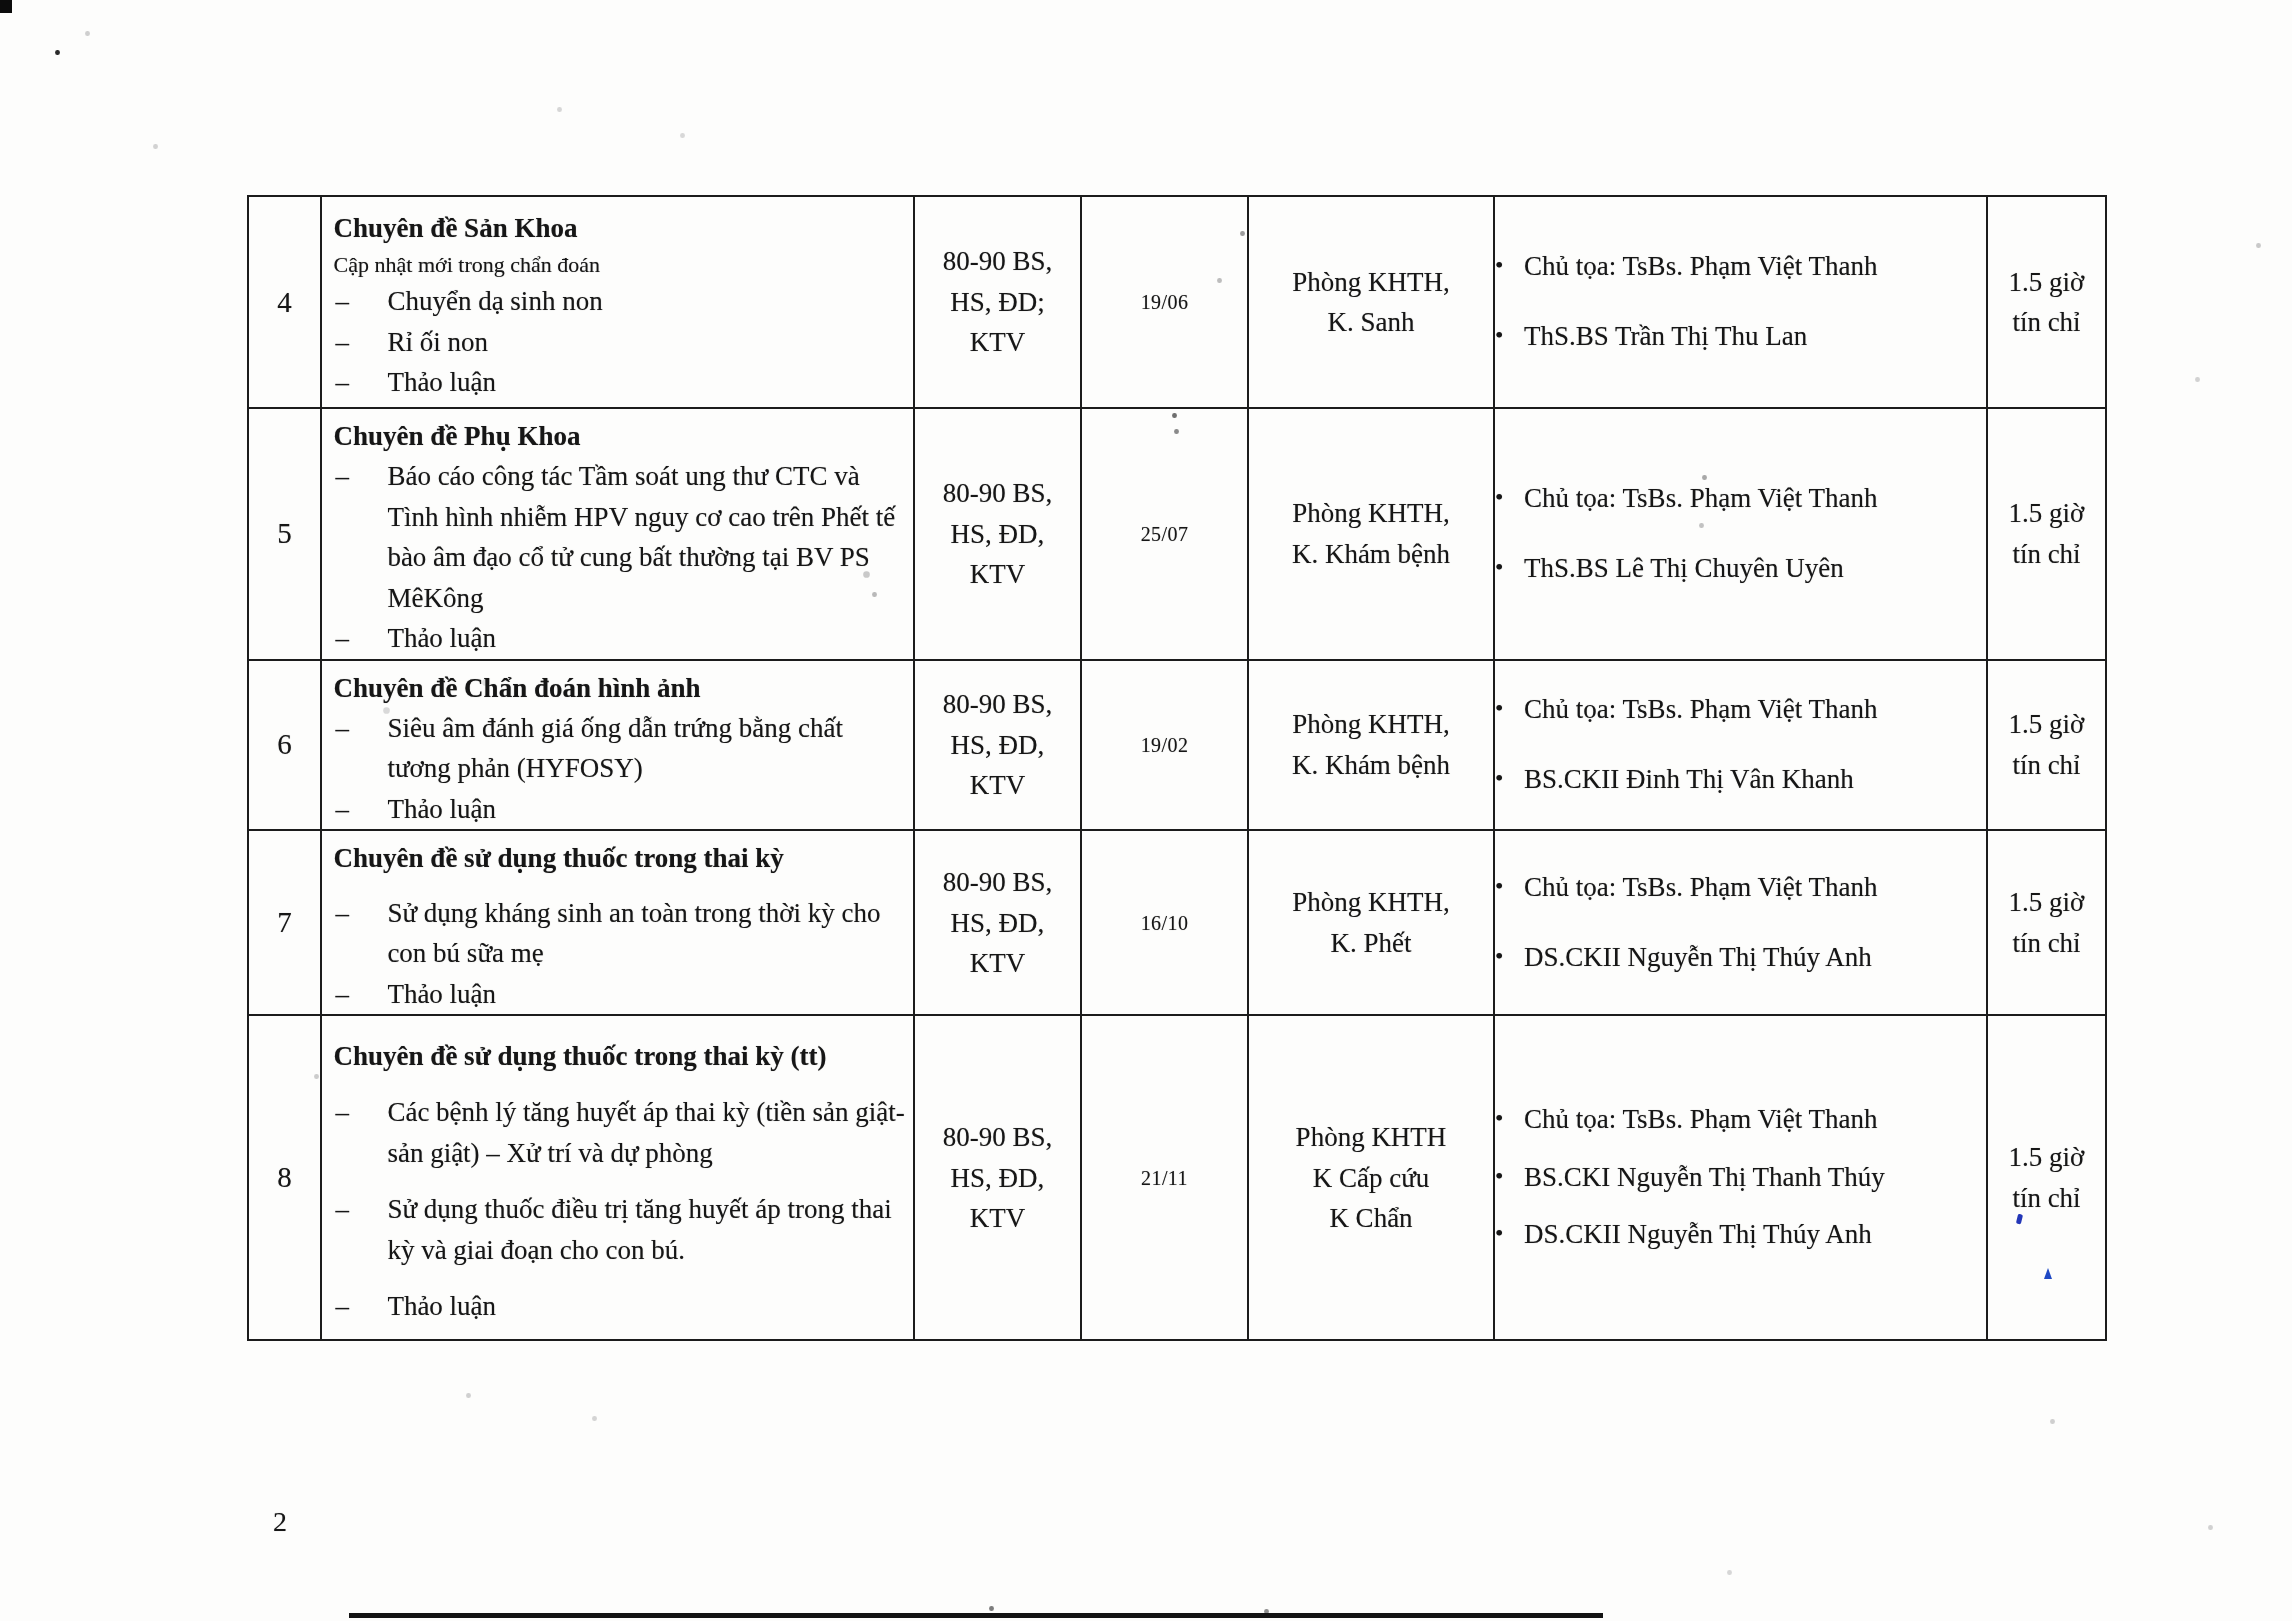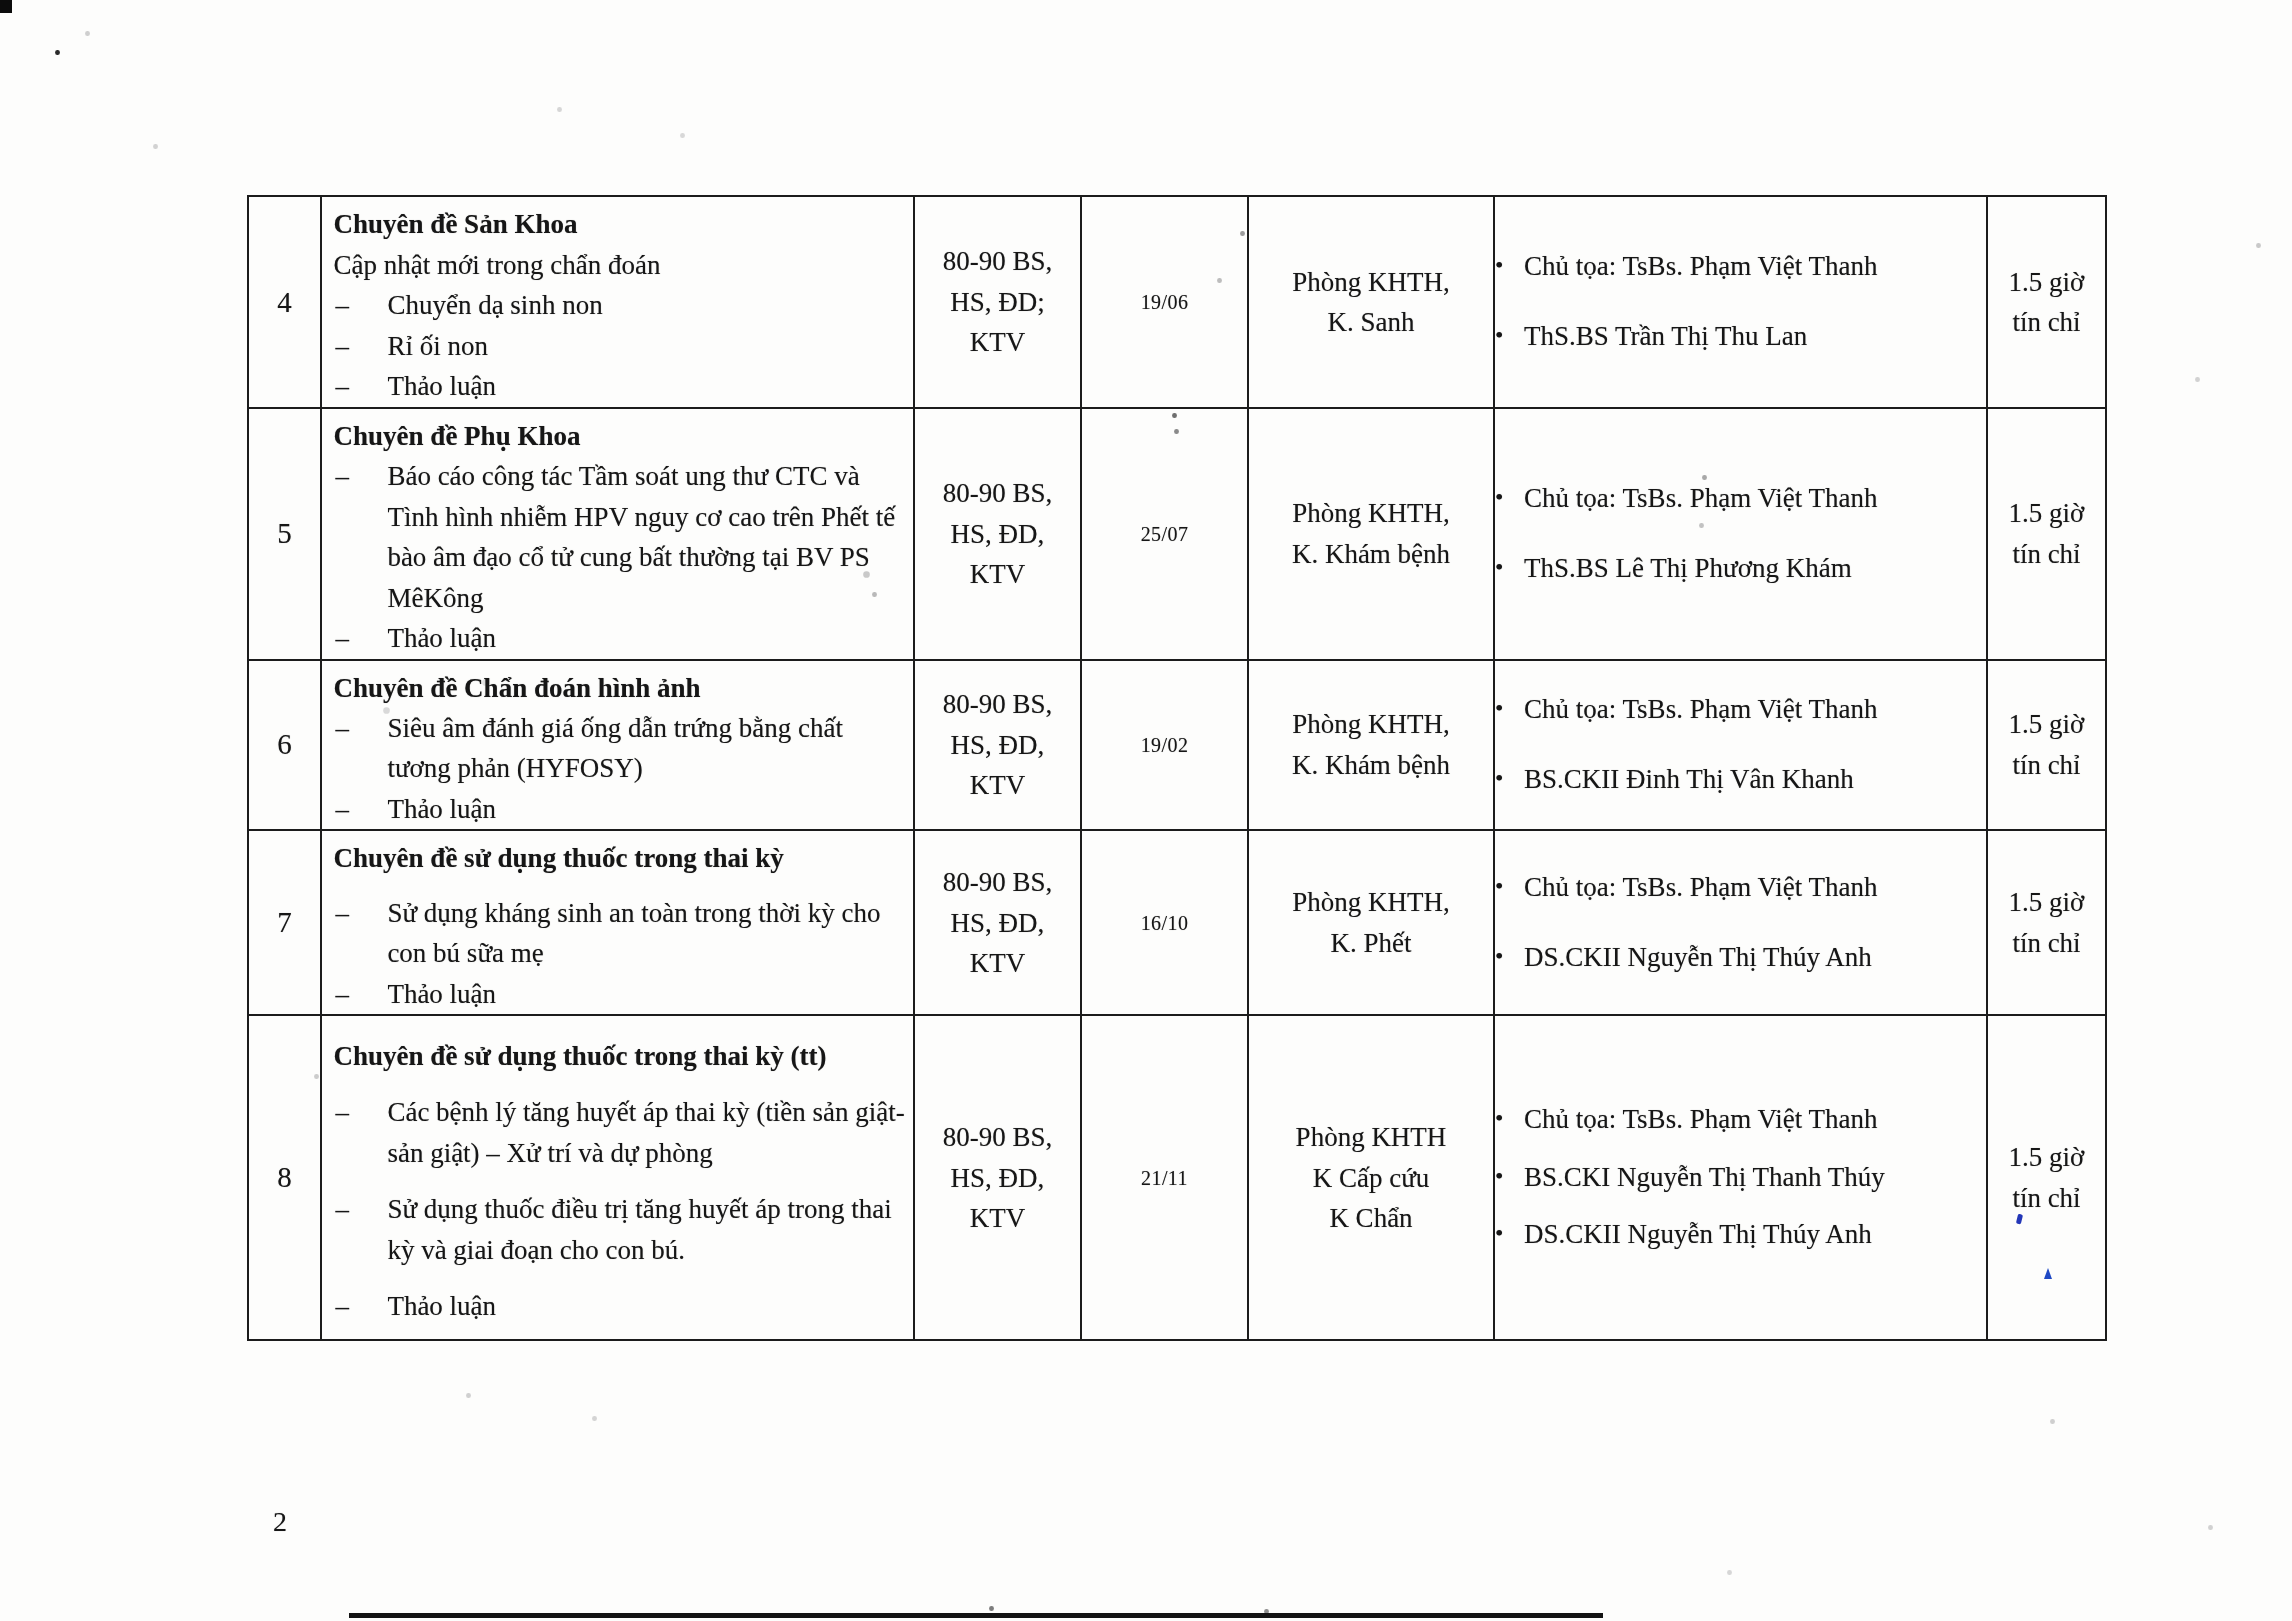--- a/index.html
+++ b/index.html
@@ -23,21 +23,21 @@
     padding:0;
     margin-left:21px;
   }
   td.c-no{ text-align:center;font-size:29px; }
   td.c-topic{ vertical-align:top; }
   td.c-aud, td.c-date, td.c-loc, td.c-credit{ text-align:center;font-size:27px;line-height:1.5; }
   td.c-date{ font-size:20px; letter-spacing:0.4px; }
   td.c-speak{ padding-left:18px;padding-right:5.4px; }
 
   .topic-title{ font-weight:bold;font-size:27px;line-height:1.45;padding:8px 9px 0 11.6px; }
-  .topic-intro{ font-size:27px;line-height:1.5;padding:0 9px 0 11.6px; }
+  .topic-intro{ font-size:22px;line-height:1.5;padding:0 9px 0 11.6px; }
 
   .dash-item{ display:flex;font-size:27px;line-height:1.5;padding-left:13.4px;padding-right:7.2px; }
   .dash-item .marker{ flex:0 0 52px;width:52px; }
   .gap-top .dash-item:first-child{ margin-top:14.3px; }
   .gap-items .dash-item{ margin-top:16px; }
 
   .speaker-item{ display:flex;font-size:27px;line-height:1.4;align-items:flex-start; }
   .speaker-item .marker{ flex:0 0 29px;width:29px;font-size:24px;padding-top:0.9px; }
   .speaker-item + .speaker-item{ margin-top:32px; }
   .tight .speaker-item + .speaker-item{ margin-top:19.7px; }
@@ -170,21 +170,21 @@
           <div class="line">Phòng KHTH,</div>
           <div class="line">K. Khám bệnh</div>
         </td>
       <td class="c-speak">
           <div class="speaker-item">
             <span class="marker">•</span>
             <span class="txt">Chủ tọa: TsBs. Phạm Việt Thanh</span>
           </div>
           <div class="speaker-item">
             <span class="marker">•</span>
-            <span class="txt">ThS.BS Lê Thị Phương Khám</span>
+            <span class="txt">ThS.BS Lê Thị Chuyên Uyên</span>
           </div>
         </td>
       <td class="c-credit">
           <div class="line">1.5 giờ</div>
           <div class="line">tín chỉ</div>
         </td>
     </tr>
 
     <tr style="height:170px">
       <td class="c-no">6</td>

